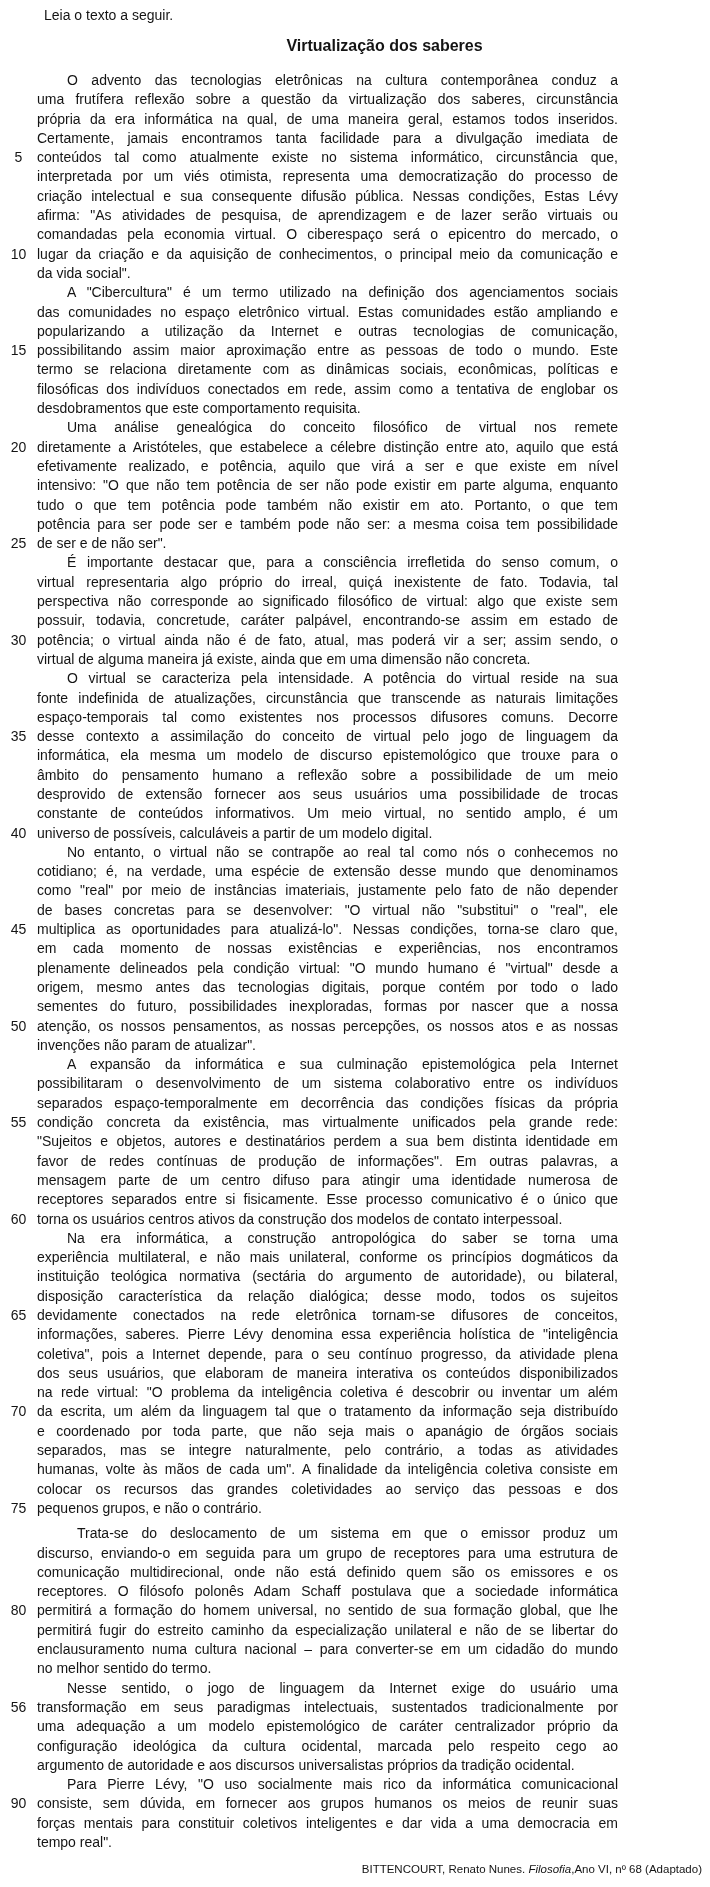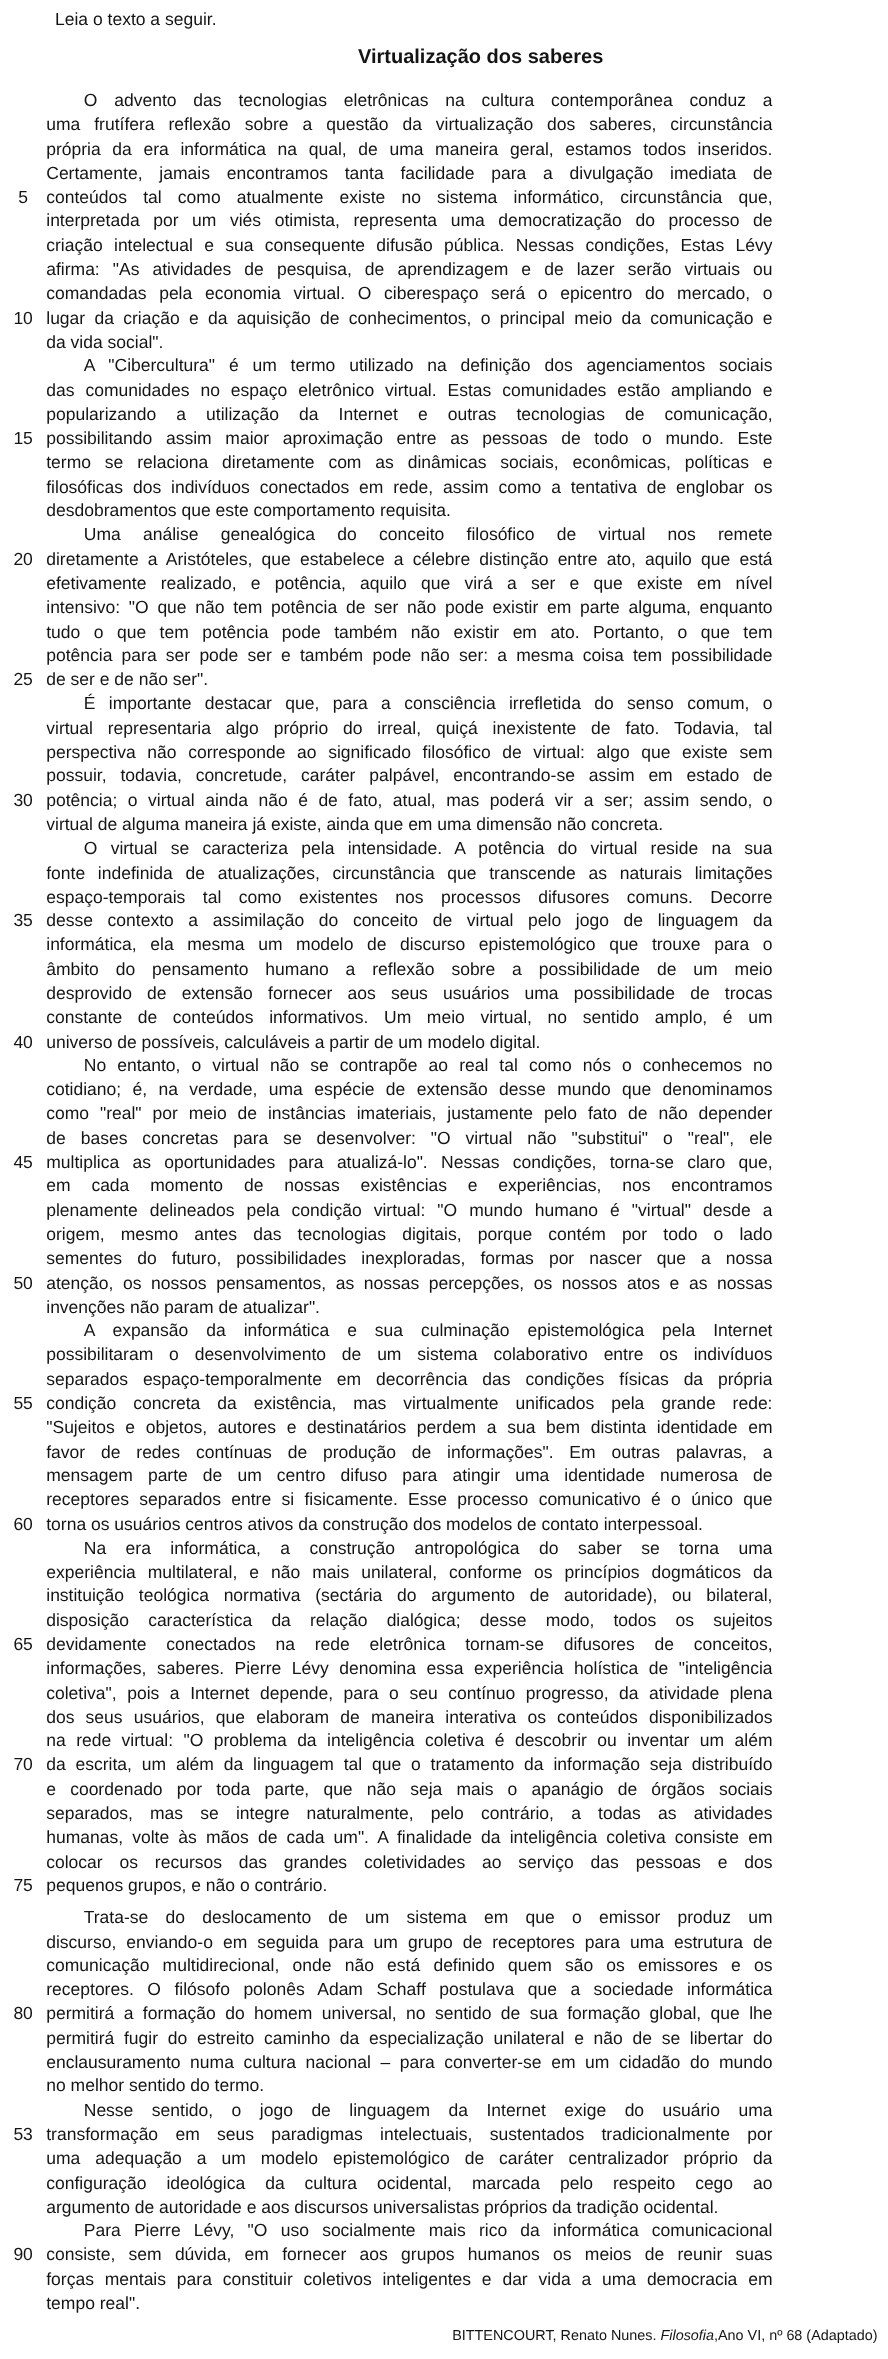--- a/index.html
+++ b/index.html
@@ -36,20 +36,21 @@
     top:71px;
     left:0;
     width:626px;
   }
   .line-row{
     display:flex;
     height:19.3px;
   }
   .line-row.para-gap{
     margin-top:6px;
+    padding-left:10px;
   }
   .line-num{
     flex:0 0 37px;
     width:37px;
     text-align:center;
     font-size:14px;
     line-height:19.3px;
   }
   .line-text{
     flex:1;
@@ -419,21 +420,21 @@
   </div>
       <div class="line-row">
     <div class="line-num"></div>
     <div class="line-text para-end">no melhor sentido do termo.</div>
   </div>
       <div class="line-row">
     <div class="line-num"></div>
     <div class="line-text indent">Nesse sentido, o jogo de linguagem da Internet exige do usuário uma</div>
   </div>
       <div class="line-row">
-    <div class="line-num">53</div>
+    <div class="line-num">56</div>
     <div class="line-text">transformação em seus paradigmas intelectuais, sustentados tradicionalmente por</div>
   </div>
       <div class="line-row">
     <div class="line-num"></div>
     <div class="line-text">uma adequação a um modelo epistemológico de caráter centralizador próprio da</div>
   </div>
       <div class="line-row">
     <div class="line-num"></div>
     <div class="line-text">configuração ideológica da cultura ocidental, marcada pelo respeito cego ao</div>
   </div>

